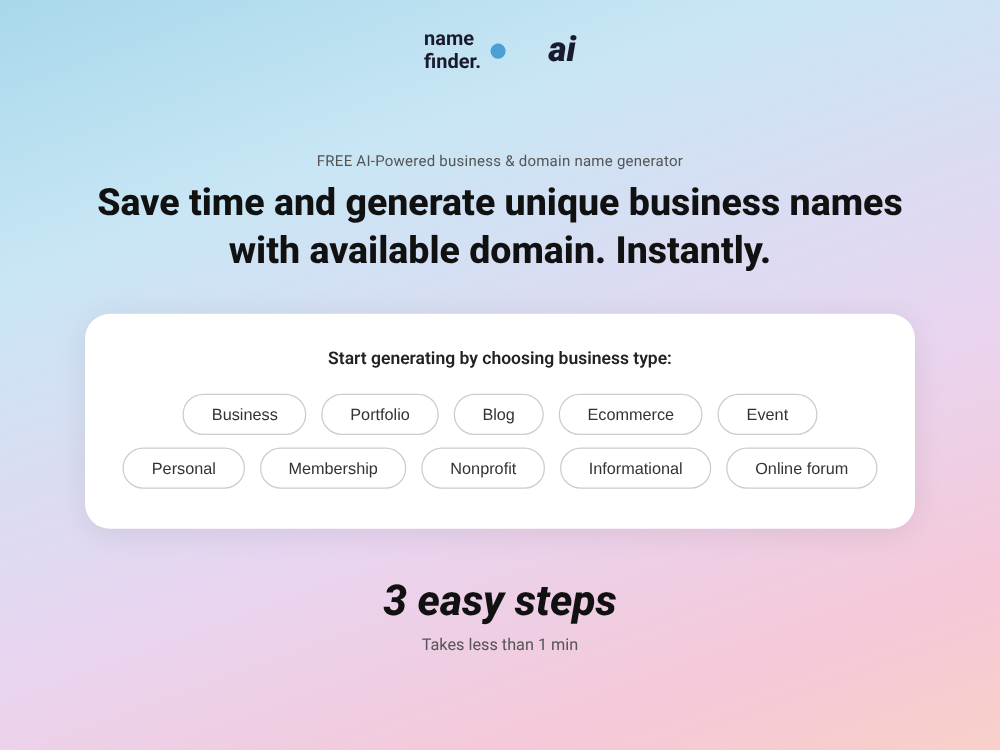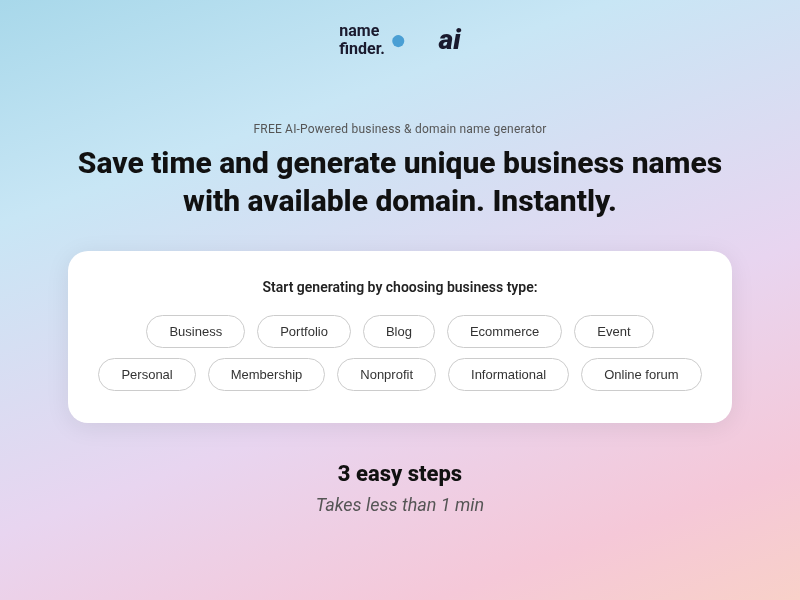--- a/index.html
+++ b/index.html
@@ -125,32 +125,32 @@
     }
 
     .bottom-section {
       margin-top: 38px;
       display: flex;
       flex-direction: column;
       align-items: center;
     }
 
     .steps-title {
-      font-size: 22px;
+      font-size: 34px;
       font-weight: 800;
       color: #111;
       text-align: center;
+      font-style: italic;
     }
 
     .steps-subtitle {
       margin-top: 8px;
-      font-size: 18px;
+      font-size: 13px;
       color: #555;
       text-align: center;
-      font-style: italic;
     }
   </style>
 </head>
 <body>
 
 <div class="header">
   <div class="logo-wrapper">
     <div class="logo-text-block">
       <span class="logo-line">name</span>
       <span class="logo-line">finder.</span>

